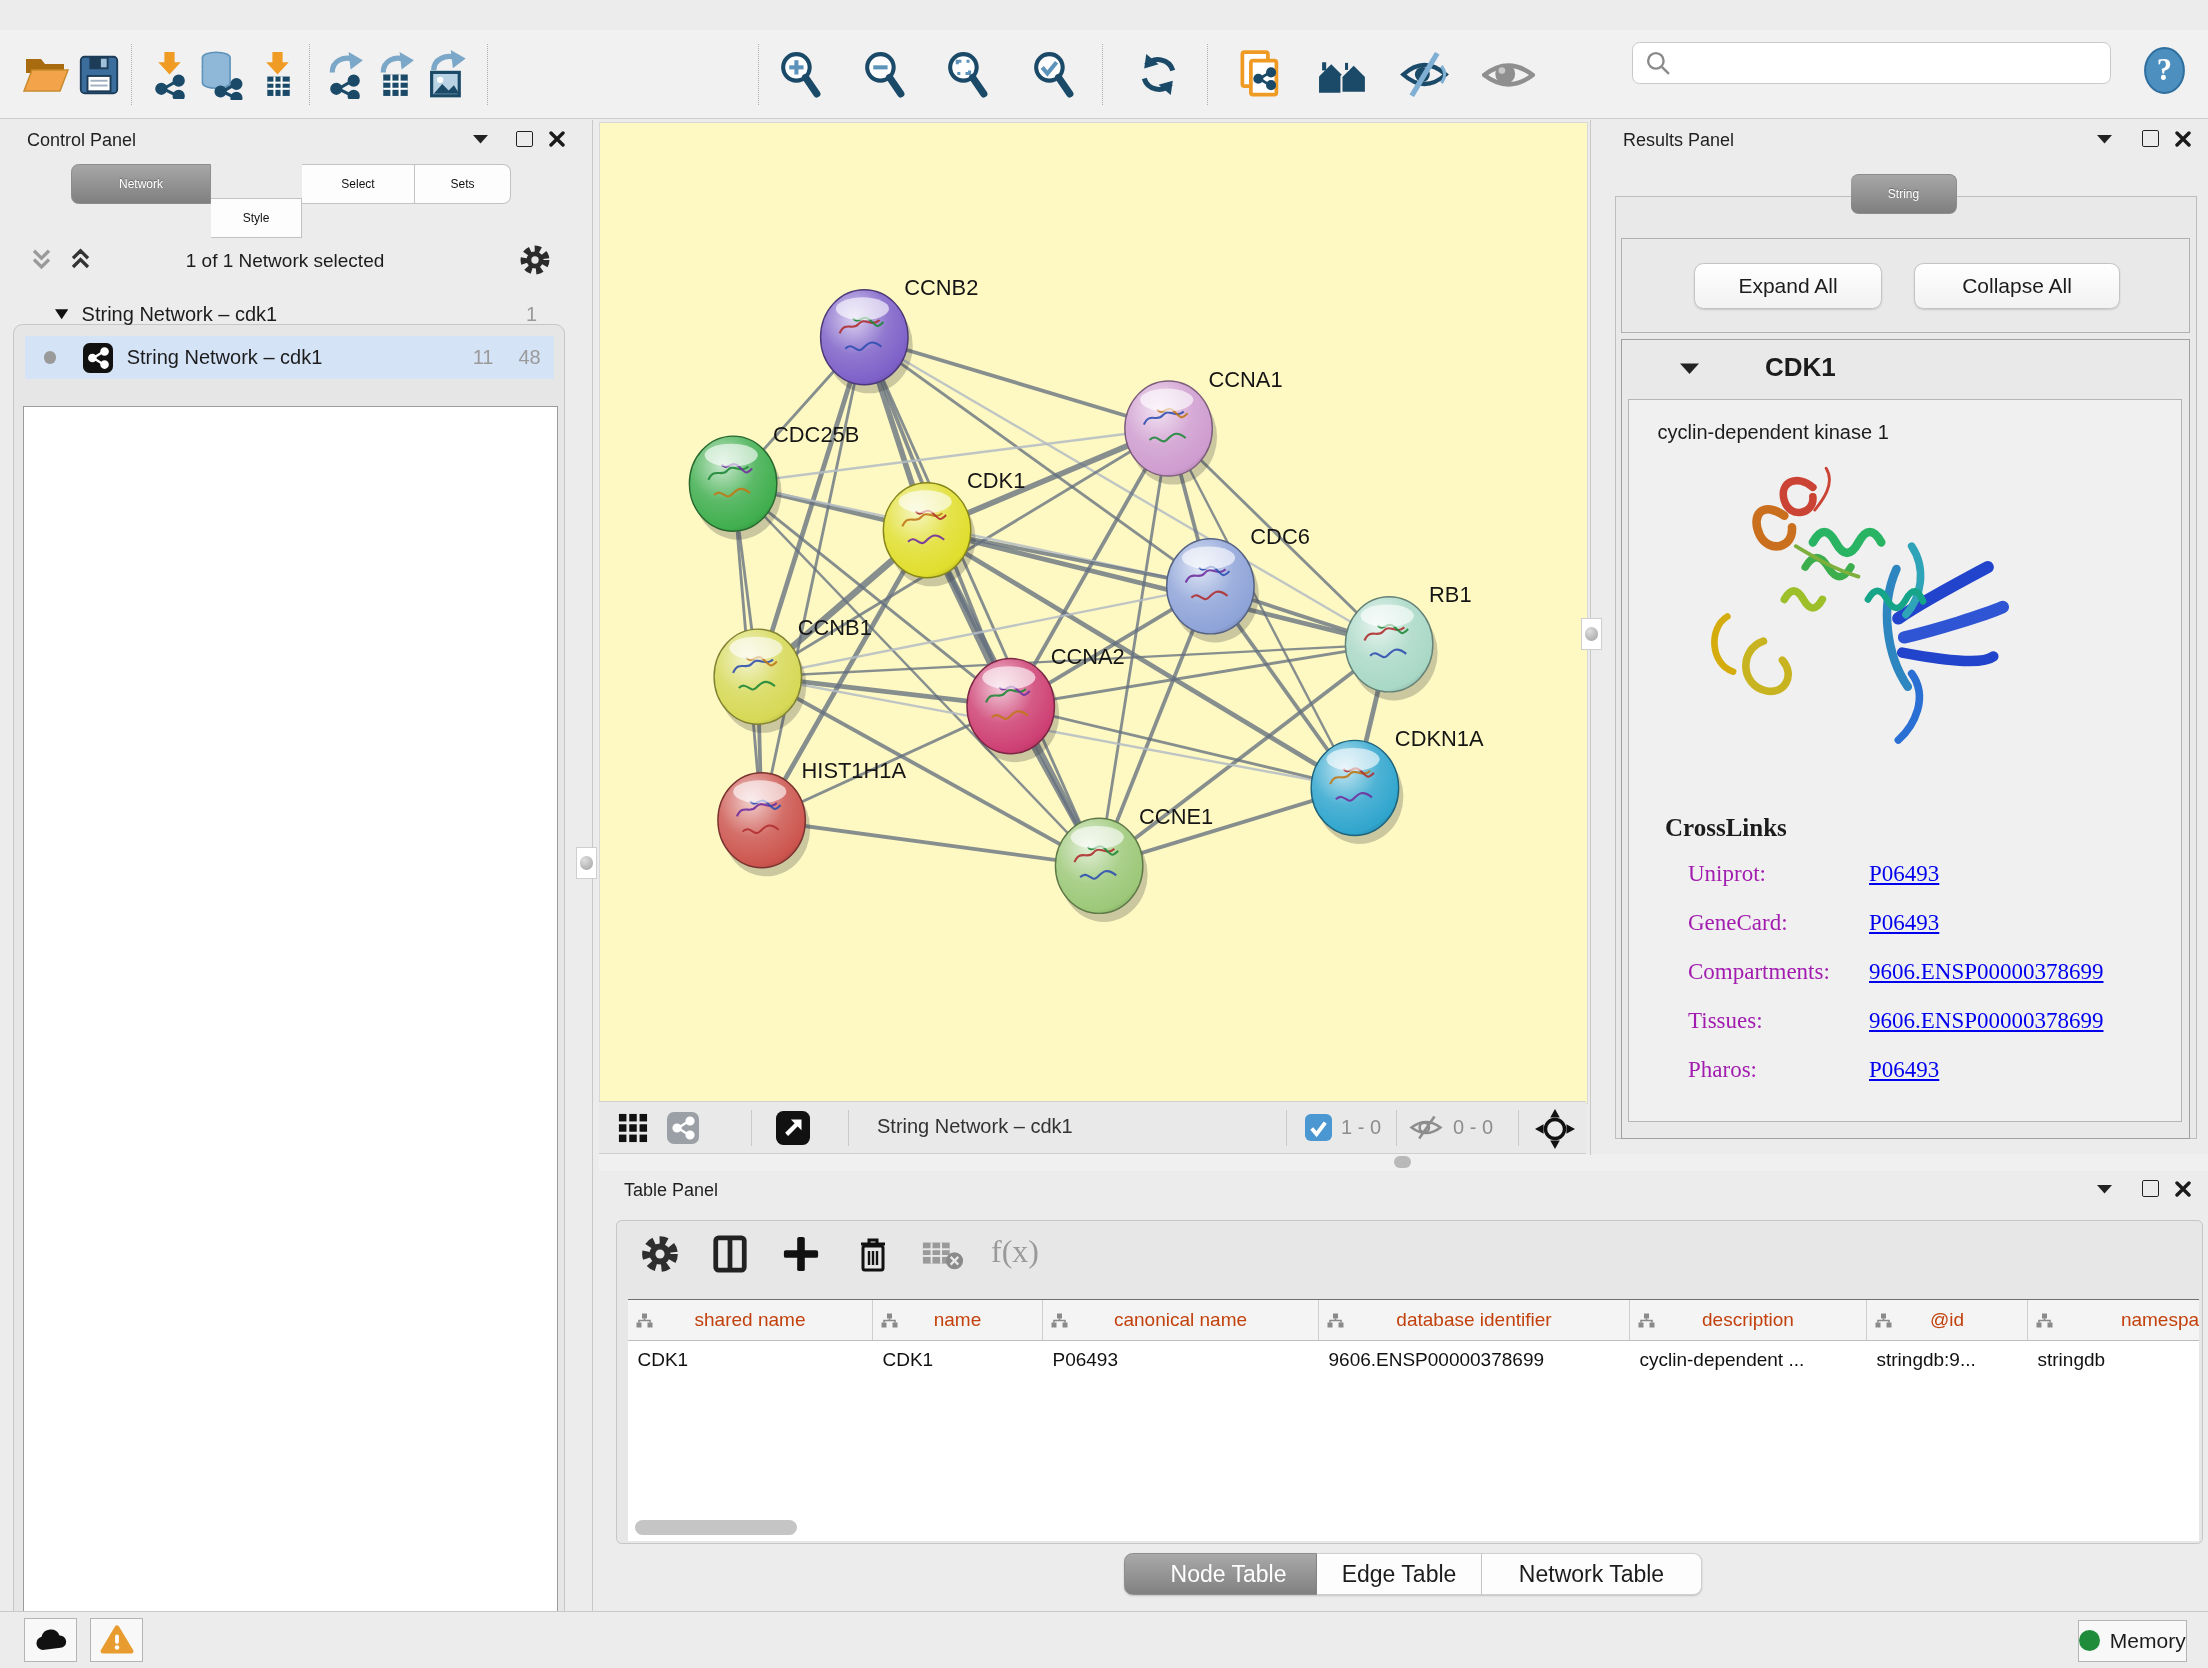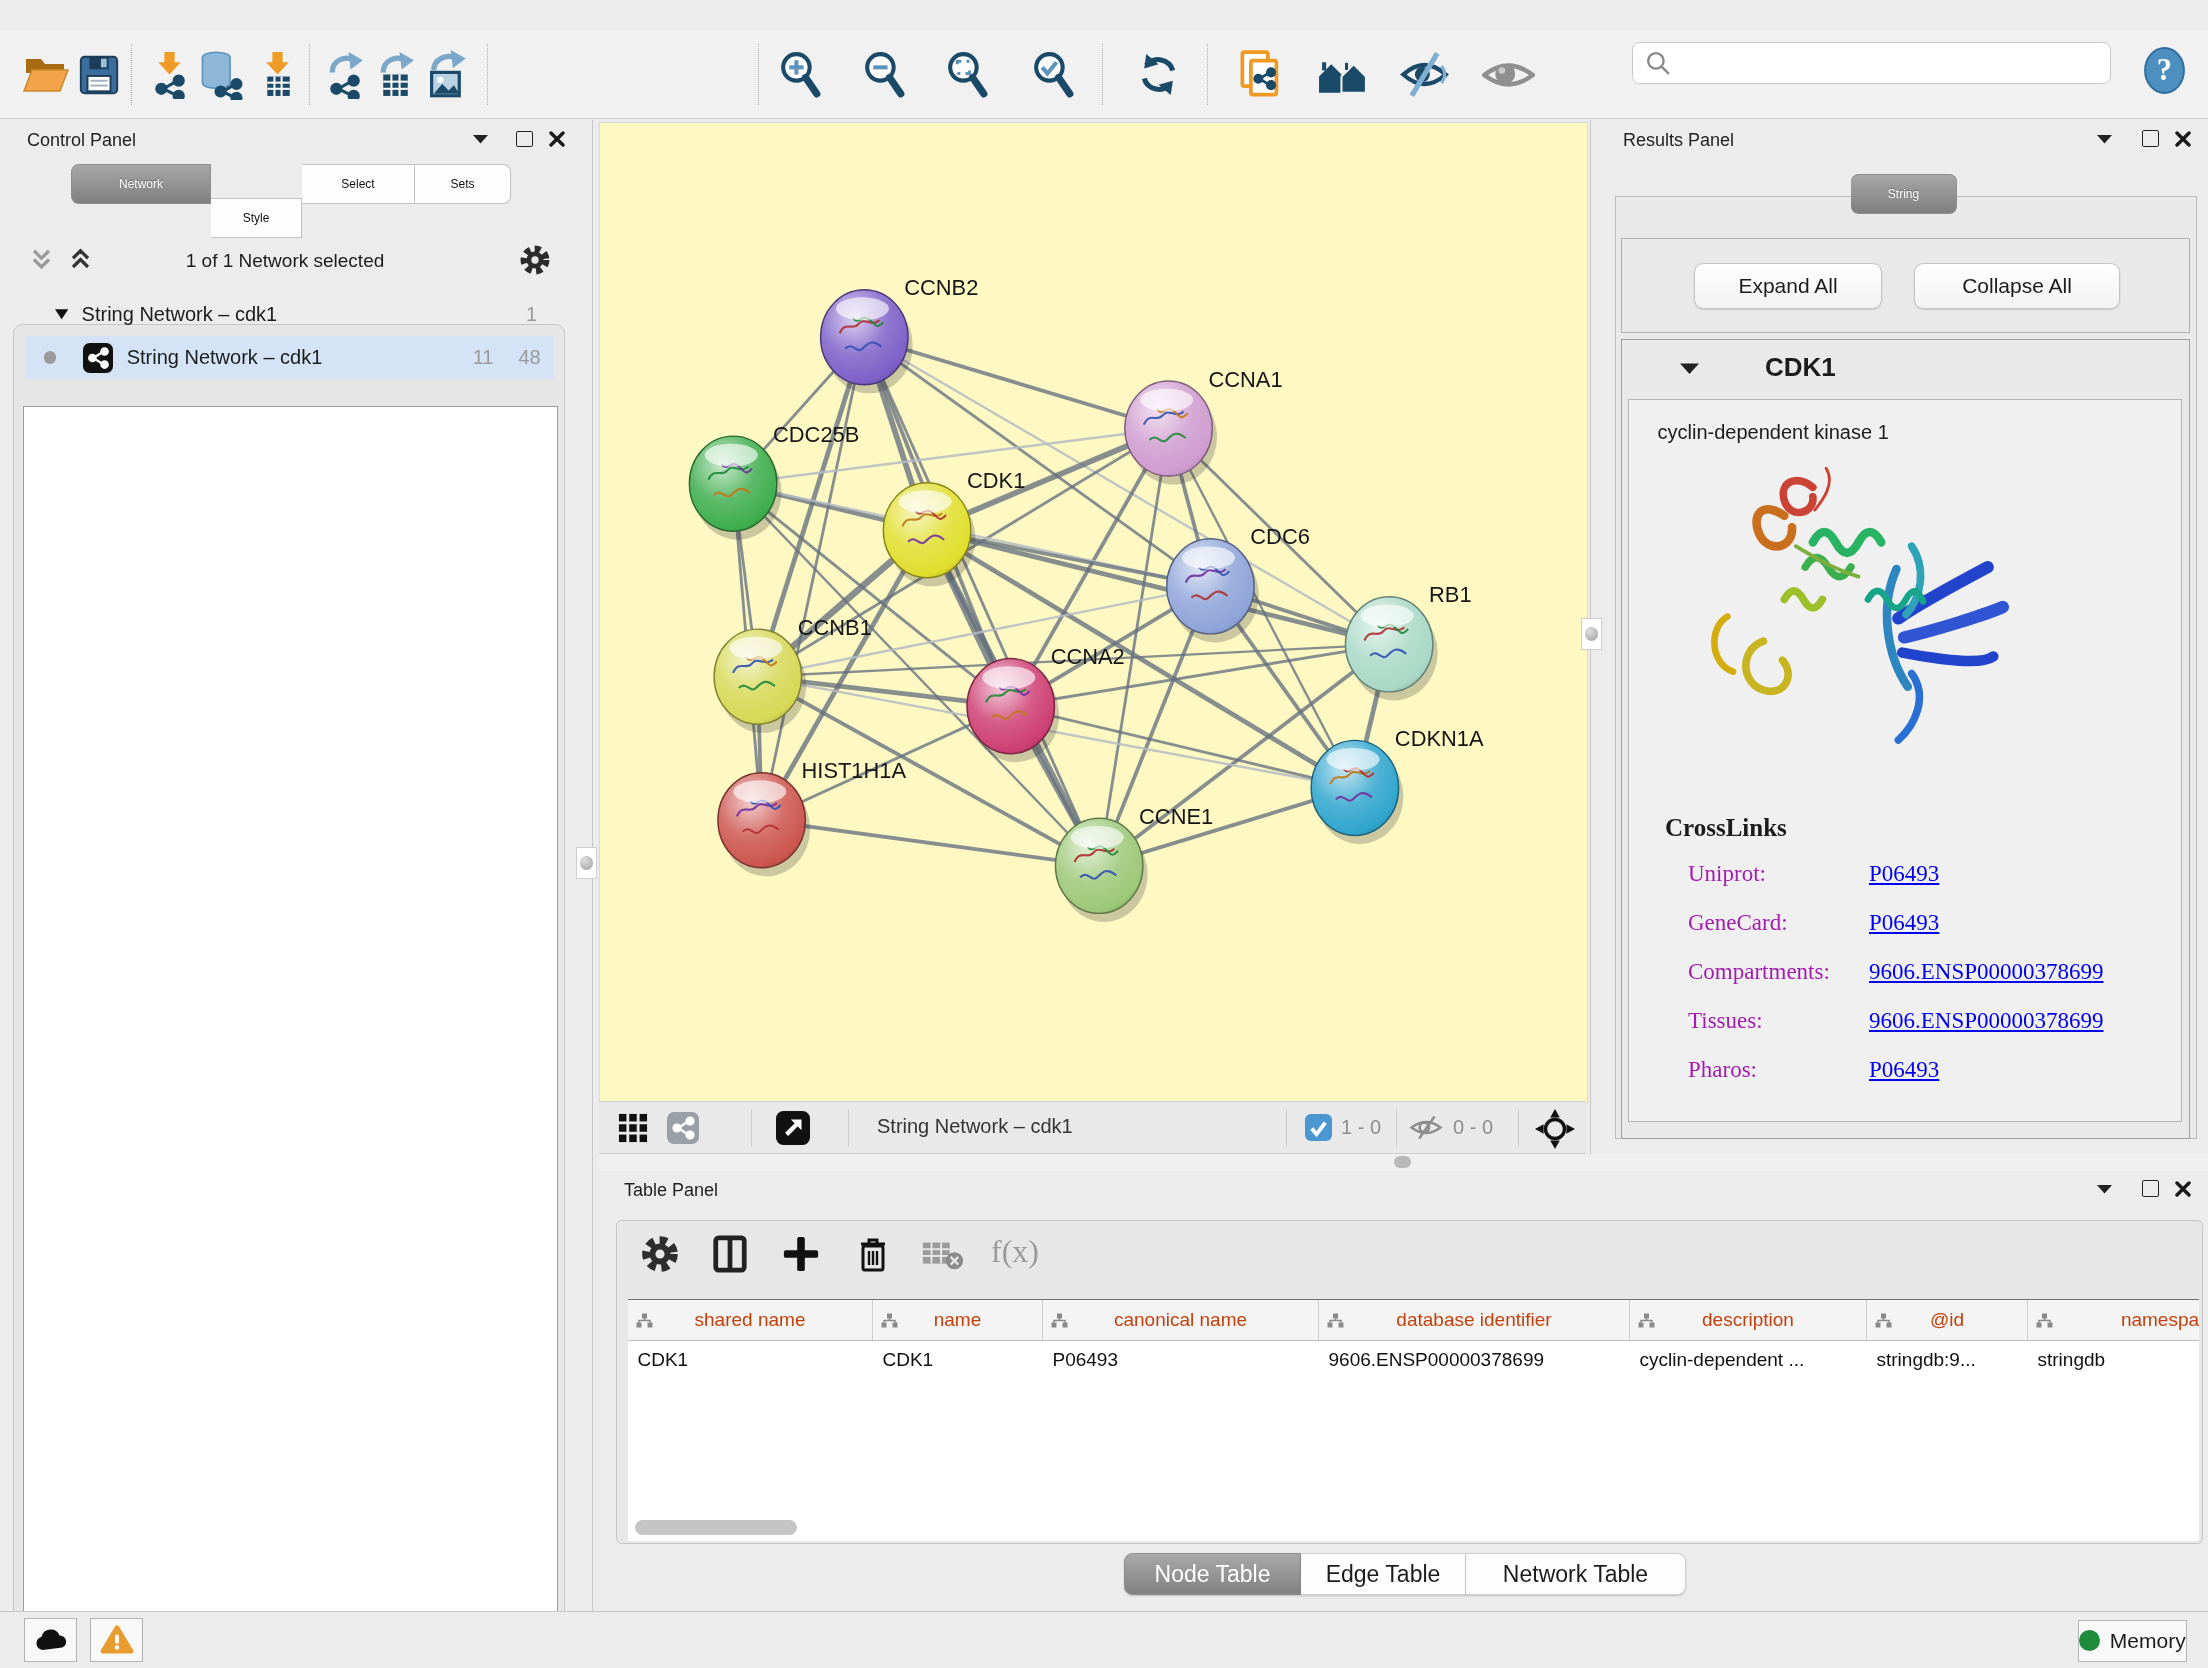--- a/index.html
+++ b/index.html
@@ -60,21 +60,21 @@
   .tbl-header{display:flex;height:40px;background:#f4f4f4;border-top:1.9px solid #6e6e6e;border-bottom:1px solid #bdbdbd;}
   .th{position:relative;display:flex;align-items:center;justify-content:center;font-size:19px;color:#c2410c;
       border-right:1px solid #cfcfcf;box-sizing:border-box;flex:none;}
   .th svg{position:absolute;left:7.6px;}
   .tbl-row{display:flex;height:38px;background:#fff;}
   .td{flex:none;display:flex;align-items:center;padding-left:9.5px;box-sizing:border-box;font-size:19px;color:#111;
       white-space:nowrap;overflow:hidden;}
   .hscroll{left:635px;top:1520px;width:162px;height:15px;background:#c5c5c5;border-radius:7.6px;}
   .bt-tab{height:40px;display:flex;align-items:center;justify-content:center;font-size:23px;background:#fdfdfd;
           border:1px solid #cfcfcf;border-left:none;cursor:pointer;box-shadow:0 1px 1.9px rgba(0,0,0,.18);}
-  .bt-tab:first-child{border-left:1px solid #cfcfcf;border-radius:8.6px 0 0 8.6px;}
+  .bt-tab:first-child{border-left:1px solid #cfcfcf;border-radius:8.6px 0 0 8.6px;padding-left:16px;}
   .bt-tab:last-child{border-radius:0 8.6px 8.6px 0;}
   .bt-tab.active{background:linear-gradient(#a9a9a9,#818181);color:#fff;border-color:#8d8d8d;}
   
   .statusbar{left:0;top:1611px;width:2208px;height:57px;background:#ececec;border-top:1px solid #c9c9c9;}
   .sb-btn{top:5.7px;width:51px;height:42px;background:#f8f8f8;border:1.9px solid #b5b5b5;
           display:flex;align-items:center;justify-content:center;cursor:pointer;}
   .divider-handle{background:#fff;border:1px solid #cfcfcf;display:flex;align-items:center;justify-content:center;}
   .divider-dot{width:13.3px;height:13.3px;border-radius:50%;background:radial-gradient(circle at 35% 30%,#dedede,#9f9f9f);}
 </style>
 </head>

